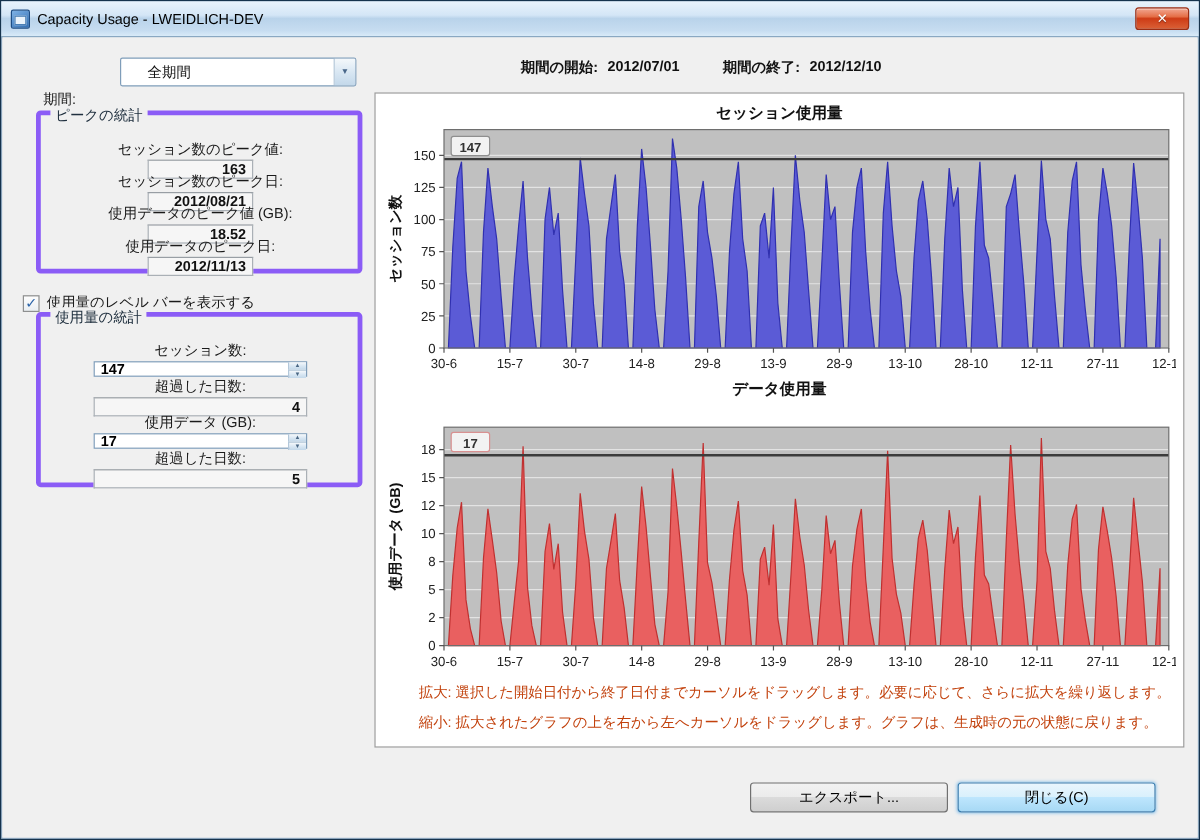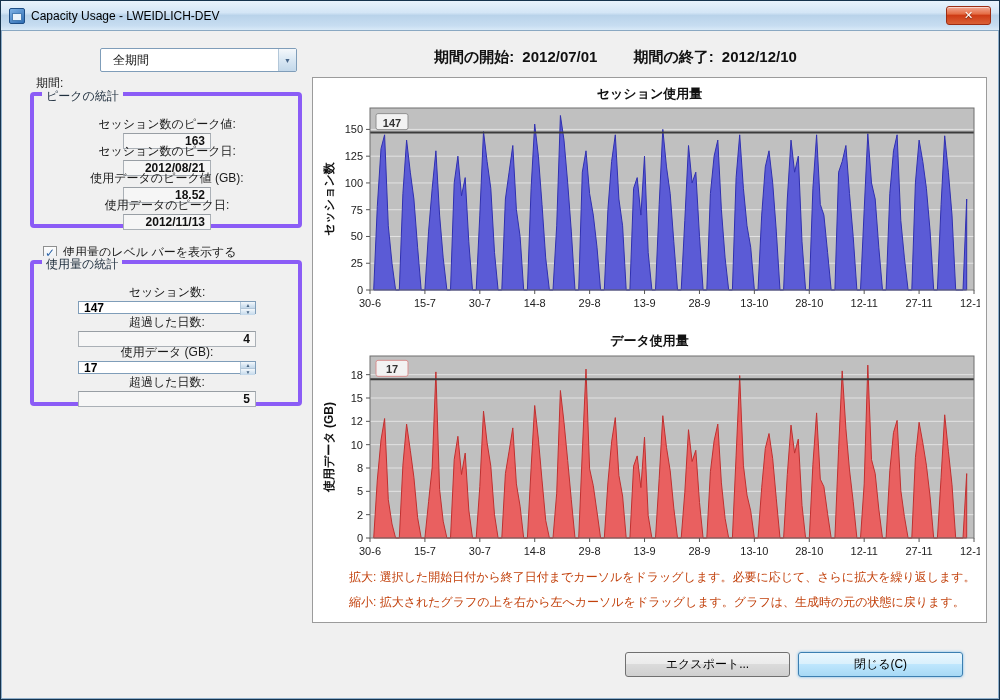--- a/index.html
+++ b/index.html
@@ -24,21 +24,21 @@
     text-shadow:0 1px 1px rgba(0,0,0,.45); box-shadow:inset 0 1px 0 rgba(255,255,255,.55); cursor:default; }
 
   .content { position:absolute; top:31px; left:1px; right:1px; bottom:1px; background:#f0f0f0; }
 
   .lbl { color:#1a1a1a; }
 
   
   .period-label { position:absolute; left:34px; top:10px;margin-top:33px; }
   .combobox { position:absolute; left:98px; top:16px; width:197px; height:24px;
     border:1px solid #7f9db9; background:#fff; display:flex; align-items:center; border-radius:2px; }
-  .combo-text { flex:1; padding-left:12px; }
+  .combo-text { flex:1; padding-left:22px; }
   .combo-arrow { width:18px; height:100%; display:flex; align-items:center; justify-content:center;
     background:linear-gradient(180deg,#f4f8fb,#d9e7f3 50%,#c3d8ea); border-left:1px solid #b3c7d9;
     color:#49678a; font-size:7px; }
 
   
   .groupbox { position:absolute; border:4px solid #8b5cf6; border-radius:4px; }
   .gb-legend { position:absolute; top:-8px; left:8px; background:#f0f0f0; padding:0 4px; color:#20303f; }
   .gb-rows { padding-top:20px; }
   .gb-row { height:27px; display:flex; align-items:center; justify-content:space-between; padding:0 8px 0 10px;flex-direction:column; }
   .gb-row.tall { height:30px; }
@@ -50,35 +50,35 @@
   
   .spin-box { width:178px; height:22px; border:1px solid #7f9db9; background:#fff; position:relative; }
   .spin-box input { position:absolute; left:0; top:0; bottom:0; width:calc(100% - 16px); border:none;
     outline:none; font-family:inherit; font-size:12px; font-weight:bold; padding-left:5px; background:transparent; }
   .spin-btns { position:absolute; right:0; top:0; bottom:0; width:15px; display:flex; flex-direction:column; }
   .spin-btn { flex:1; display:flex; align-items:center; justify-content:center; font-size:5px; color:#4a6784;
     background:linear-gradient(180deg,#f4f8fb,#d9e7f3 50%,#c3d8ea); border-left:1px solid #b3c7d9; }
   .spin-btn + .spin-btn { border-top:1px solid #b3c7d9; }
 
   
-  .checkbox-row { position:absolute; left:41px; top:212px; display:flex; align-items:center; gap:6px; }
+  .checkbox-row { position:absolute; left:17px; top:212px; display:flex; align-items:center; gap:6px; }
   .checkbox { width:14px; height:14px; border:1px solid #8e8f8f; background:linear-gradient(180deg,#fdfdfd,#e9eef2);
     display:flex; align-items:center; justify-content:center; color:#2c64a8; font-weight:bold; font-size:12px;
     line-height:1; }
 
   
-  .date-header { position:absolute; left:432px; top:16px; display:flex; gap:36px; font-size:15px; font-weight:bold; }
+  .date-header { position:absolute; left:432px; top:16px; display:flex; gap:36px; font-size:12px; font-weight:bold; }
   .date-pair { display:flex; gap:8px; }
 
   
   .chart-panel { position:absolute; left:310px; top:45px; width:675px; height:546px;
     background:#ffffff; border:1px solid #9b9b9b; }
   .chart-title { position:absolute; left:0; width:100%; text-align:center; font-size:13px; font-weight:bold; }
   #chart-title-1 { top:7px; }
-  #chart-title-2 { top:254px; }
+  #chart-title-2 { top:237px; }
   .chart-svg { position:absolute; left:7px; width:660px; height:214px; }
   #chart-svg-1 { top:24px; }
   #chart-svg-2 { top:272px; }
   .chart-note { position:absolute; left:36px; font-size:12px; color:#c2410c; }
   #note-1 { top:491px; }
   #note-2 { top:516px; }
 
   
   .btn { position:absolute; top:620px; width:165px; height:25px; border:1px solid #707070; border-radius:3px;
     display:flex; align-items:center; justify-content:center; font-size:12px; color:#000;

